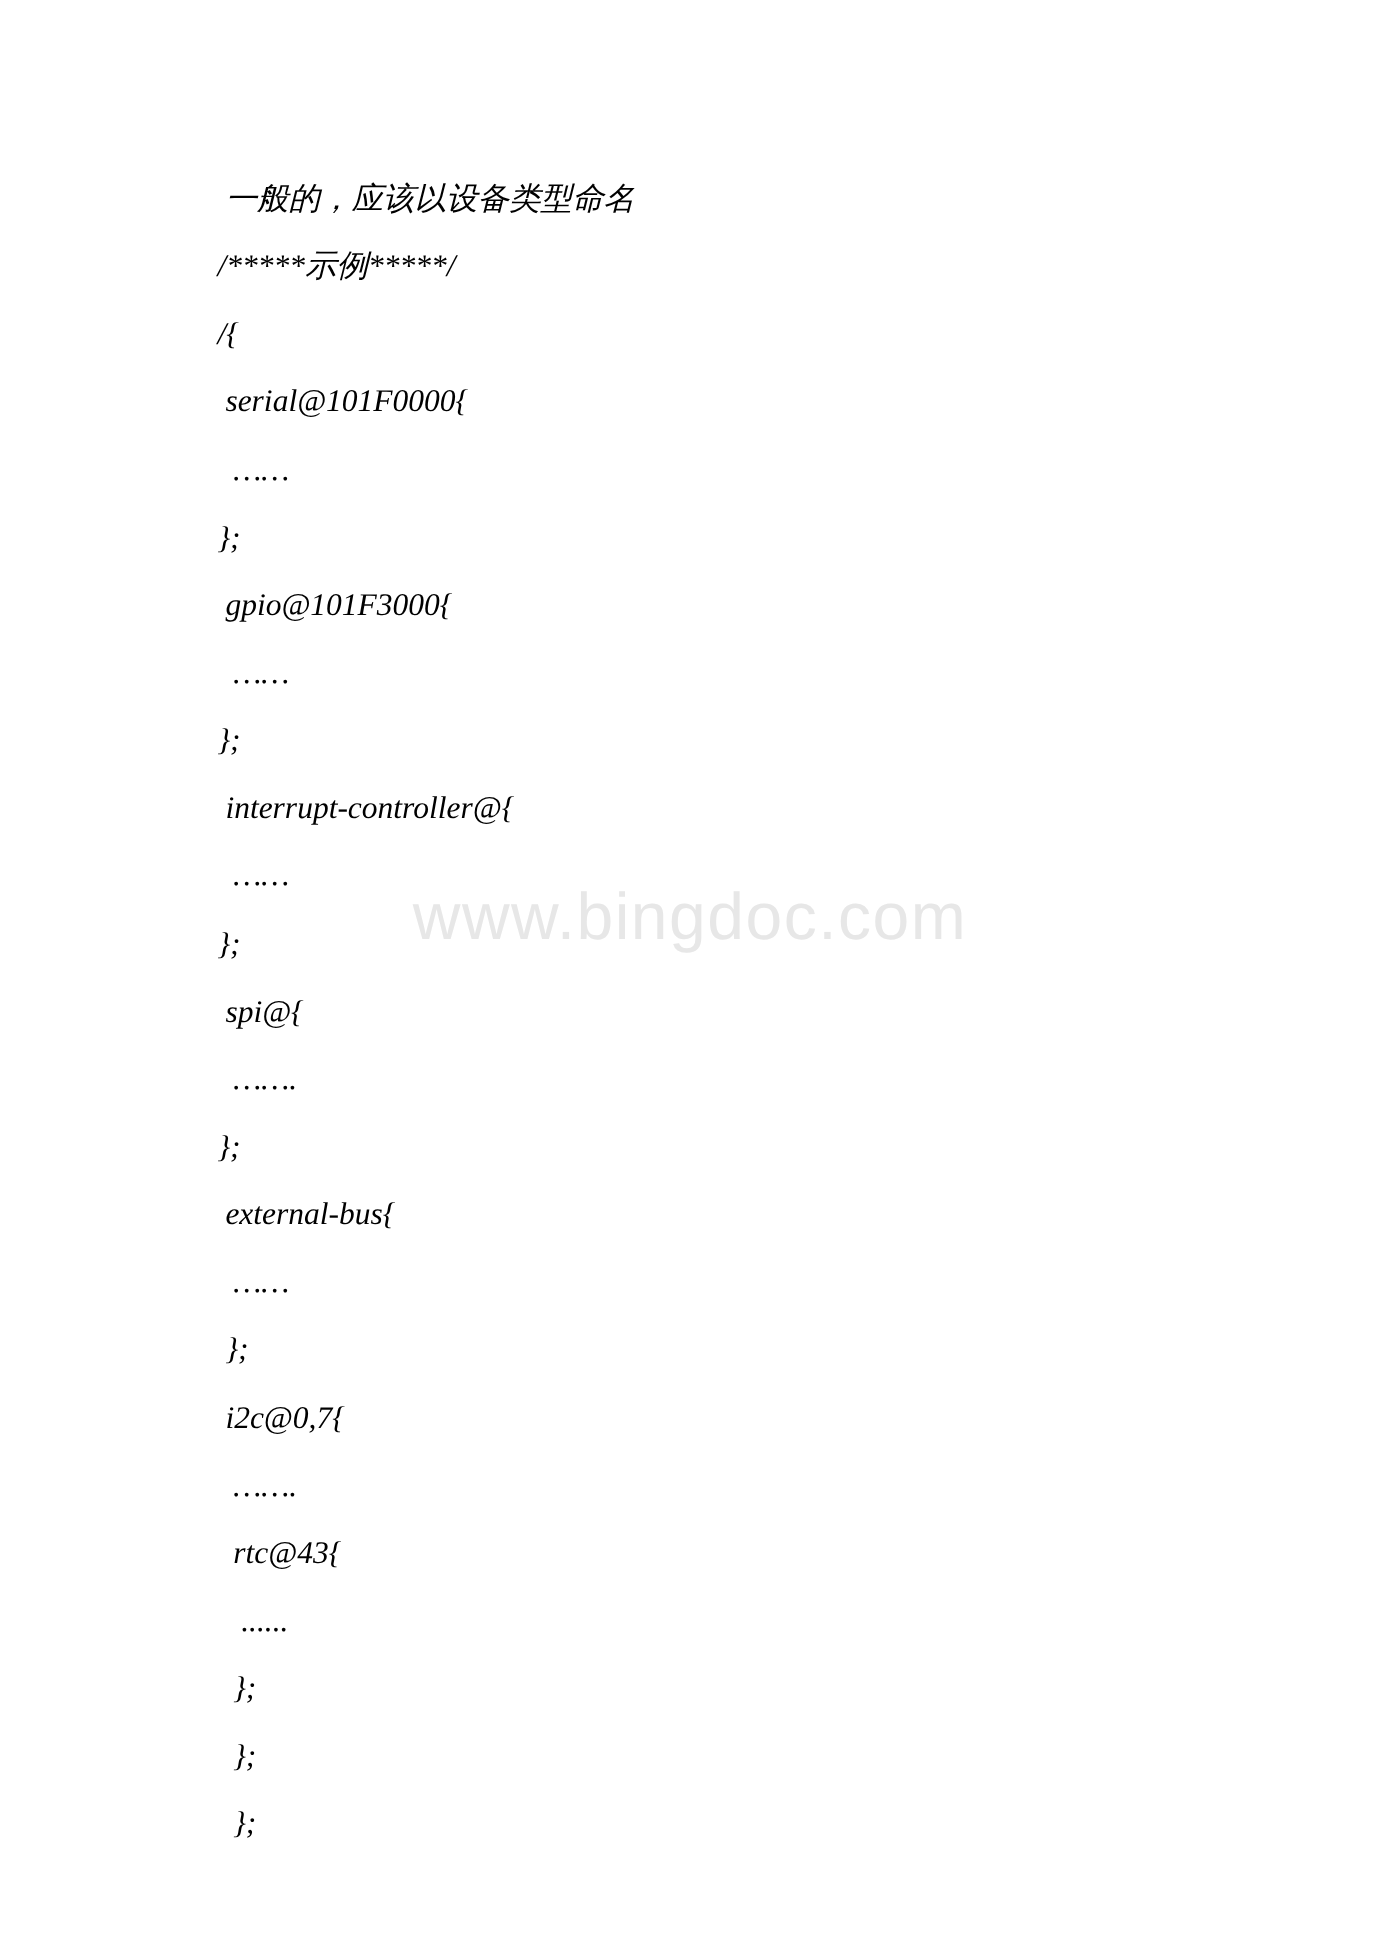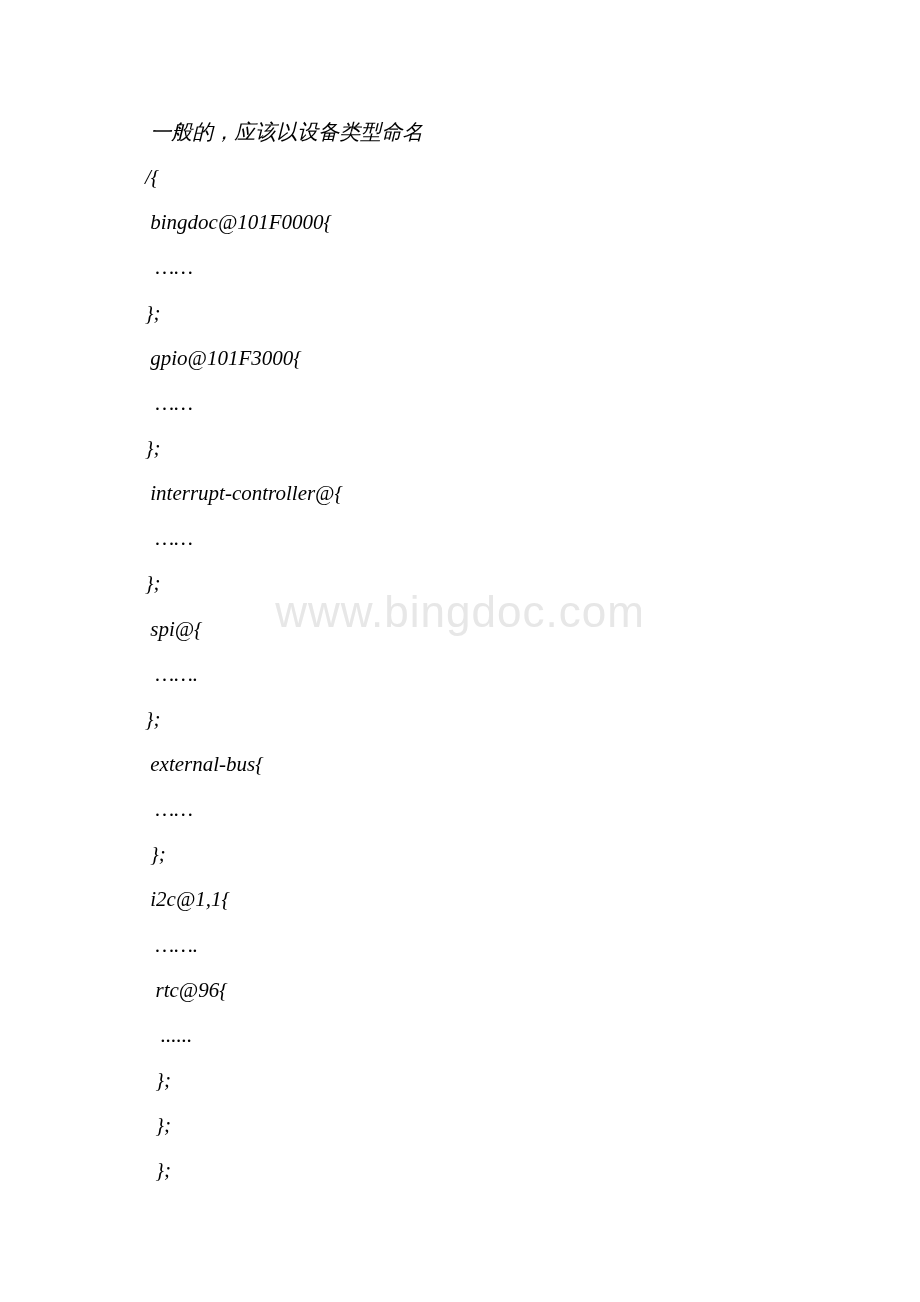--- a/index.html
+++ b/index.html
@@ -39,36 +39,37 @@
     font-style: italic;
   }
 </style>
 </head>
 <body>
 
 <div class="watermark">www.bingdoc.com</div>
 
 <div class="content">
   <div class="line"> 一般的，应该以设备类型命名</div>
+  <div class="line">/*****示例*****/</div>
   <div class="line">/{</div>
-  <div class="line"> bingdoc@101F0000{</div>
+  <div class="line"> serial@101F0000{</div>
   <div class="line">  ……</div>
   <div class="line">};</div>
   <div class="line"> gpio@101F3000{</div>
   <div class="line">  ……</div>
   <div class="line">};</div>
   <div class="line"> interrupt-controller@{</div>
   <div class="line">  ……</div>
   <div class="line">};</div>
   <div class="line"> spi@{</div>
   <div class="line">  …….</div>
   <div class="line">};</div>
   <div class="line"> external-bus{</div>
   <div class="line">  ……</div>
   <div class="line"> };</div>
-  <div class="line"> i2c@1,1{</div>
+  <div class="line"> i2c@0,7{</div>
   <div class="line">  …….</div>
-  <div class="line">  rtc@96{</div>
+  <div class="line">  rtc@43{</div>
   <div class="line">   ......</div>
   <div class="line">  };</div>
   <div class="line">  };</div>
   <div class="line">  };</div>
 </div>
 
 </body></html>

